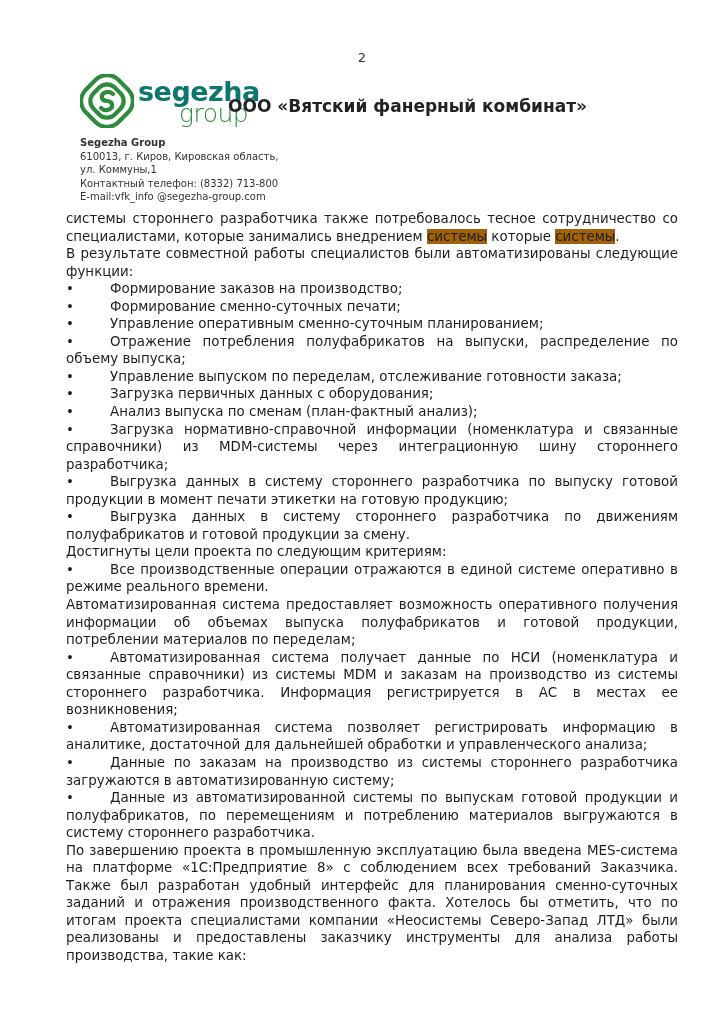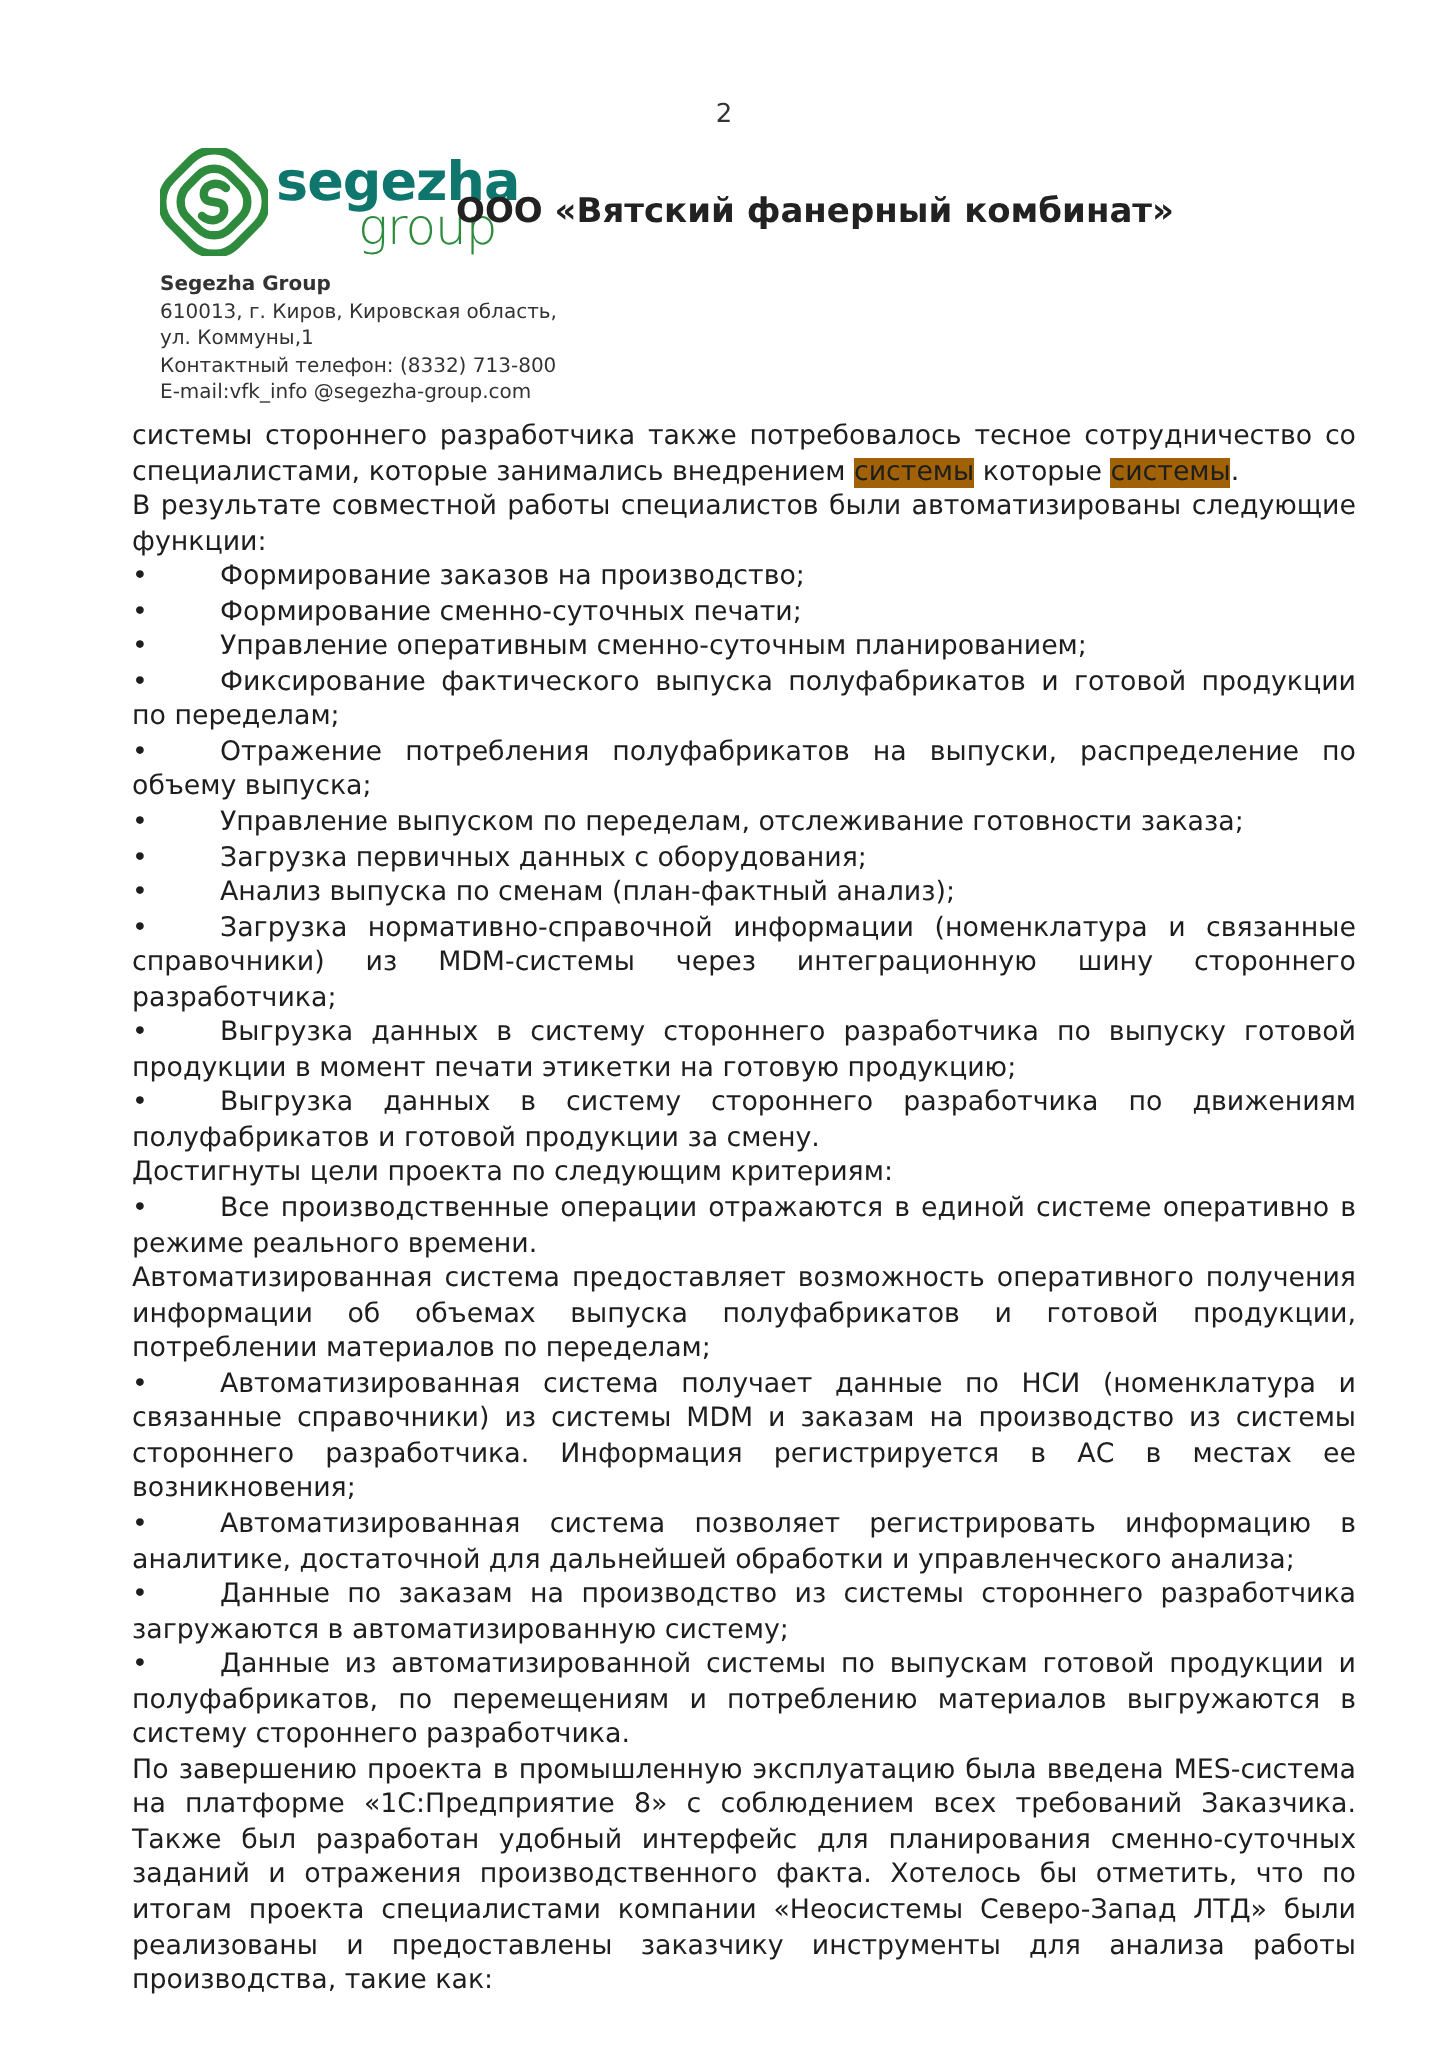--- a/index.html
+++ b/index.html
@@ -45,21 +45,20 @@
   <div>E-mail:vfk_info @segezha-group.com</div>
 </div>
 
 <div class="body-text">
   <p class="para"><span>системы стороннего разработчика также потребовалось тесное сотрудничество со специалистами, которые занимались внедрением </span><span class="hl">системы</span><span> которые </span><span class="hl">системы</span><span>.</span></p>
   <p class="para">В результате совместной работы специалистов были автоматизированы следующие функции:</p>
   <div id="functions-list">
       <p class="bullet"><span class="dot">•</span><span>Формирование заказов на производство;</span></p>
       <p class="bullet"><span class="dot">•</span><span>Формирование сменно-суточных печати;</span></p>
       <p class="bullet"><span class="dot">•</span><span>Управление оперативным сменно-суточным планированием;</span></p>
-      <p class="bullet"><span class="dot">•</span><span>Фиксирование фактического выпуска полуфабрикатов и готовой продукции по переделам;</span></p>
       <p class="bullet"><span class="dot">•</span><span>Отражение потребления полуфабрикатов на выпуски, распределение по объему выпуска;</span></p>
       <p class="bullet"><span class="dot">•</span><span>Управление выпуском по переделам, отслеживание готовности заказа;</span></p>
       <p class="bullet"><span class="dot">•</span><span>Загрузка первичных данных с оборудования;</span></p>
       <p class="bullet"><span class="dot">•</span><span>Анализ выпуска по сменам (план-фактный анализ);</span></p>
       <p class="bullet"><span class="dot">•</span><span>Загрузка нормативно-справочной информации (номенклатура и связанные справочники) из MDM-системы через интеграционную шину стороннего разработчика;</span></p>
       <p class="bullet"><span class="dot">•</span><span>Выгрузка данных в систему стороннего разработчика по выпуску готовой продукции в момент печати этикетки на готовую продукцию;</span></p>
       <p class="bullet"><span class="dot">•</span><span>Выгрузка данных в систему стороннего разработчика по движениям полуфабрикатов и готовой продукции за смену.</span></p>
     </div>
   <p class="para">Достигнуты цели проекта по следующим критериям:</p>
   <p class="bullet"><span class="dot">•</span><span>Все производственные операции отражаются в единой системе оперативно в режиме реального времени.</span></p>

